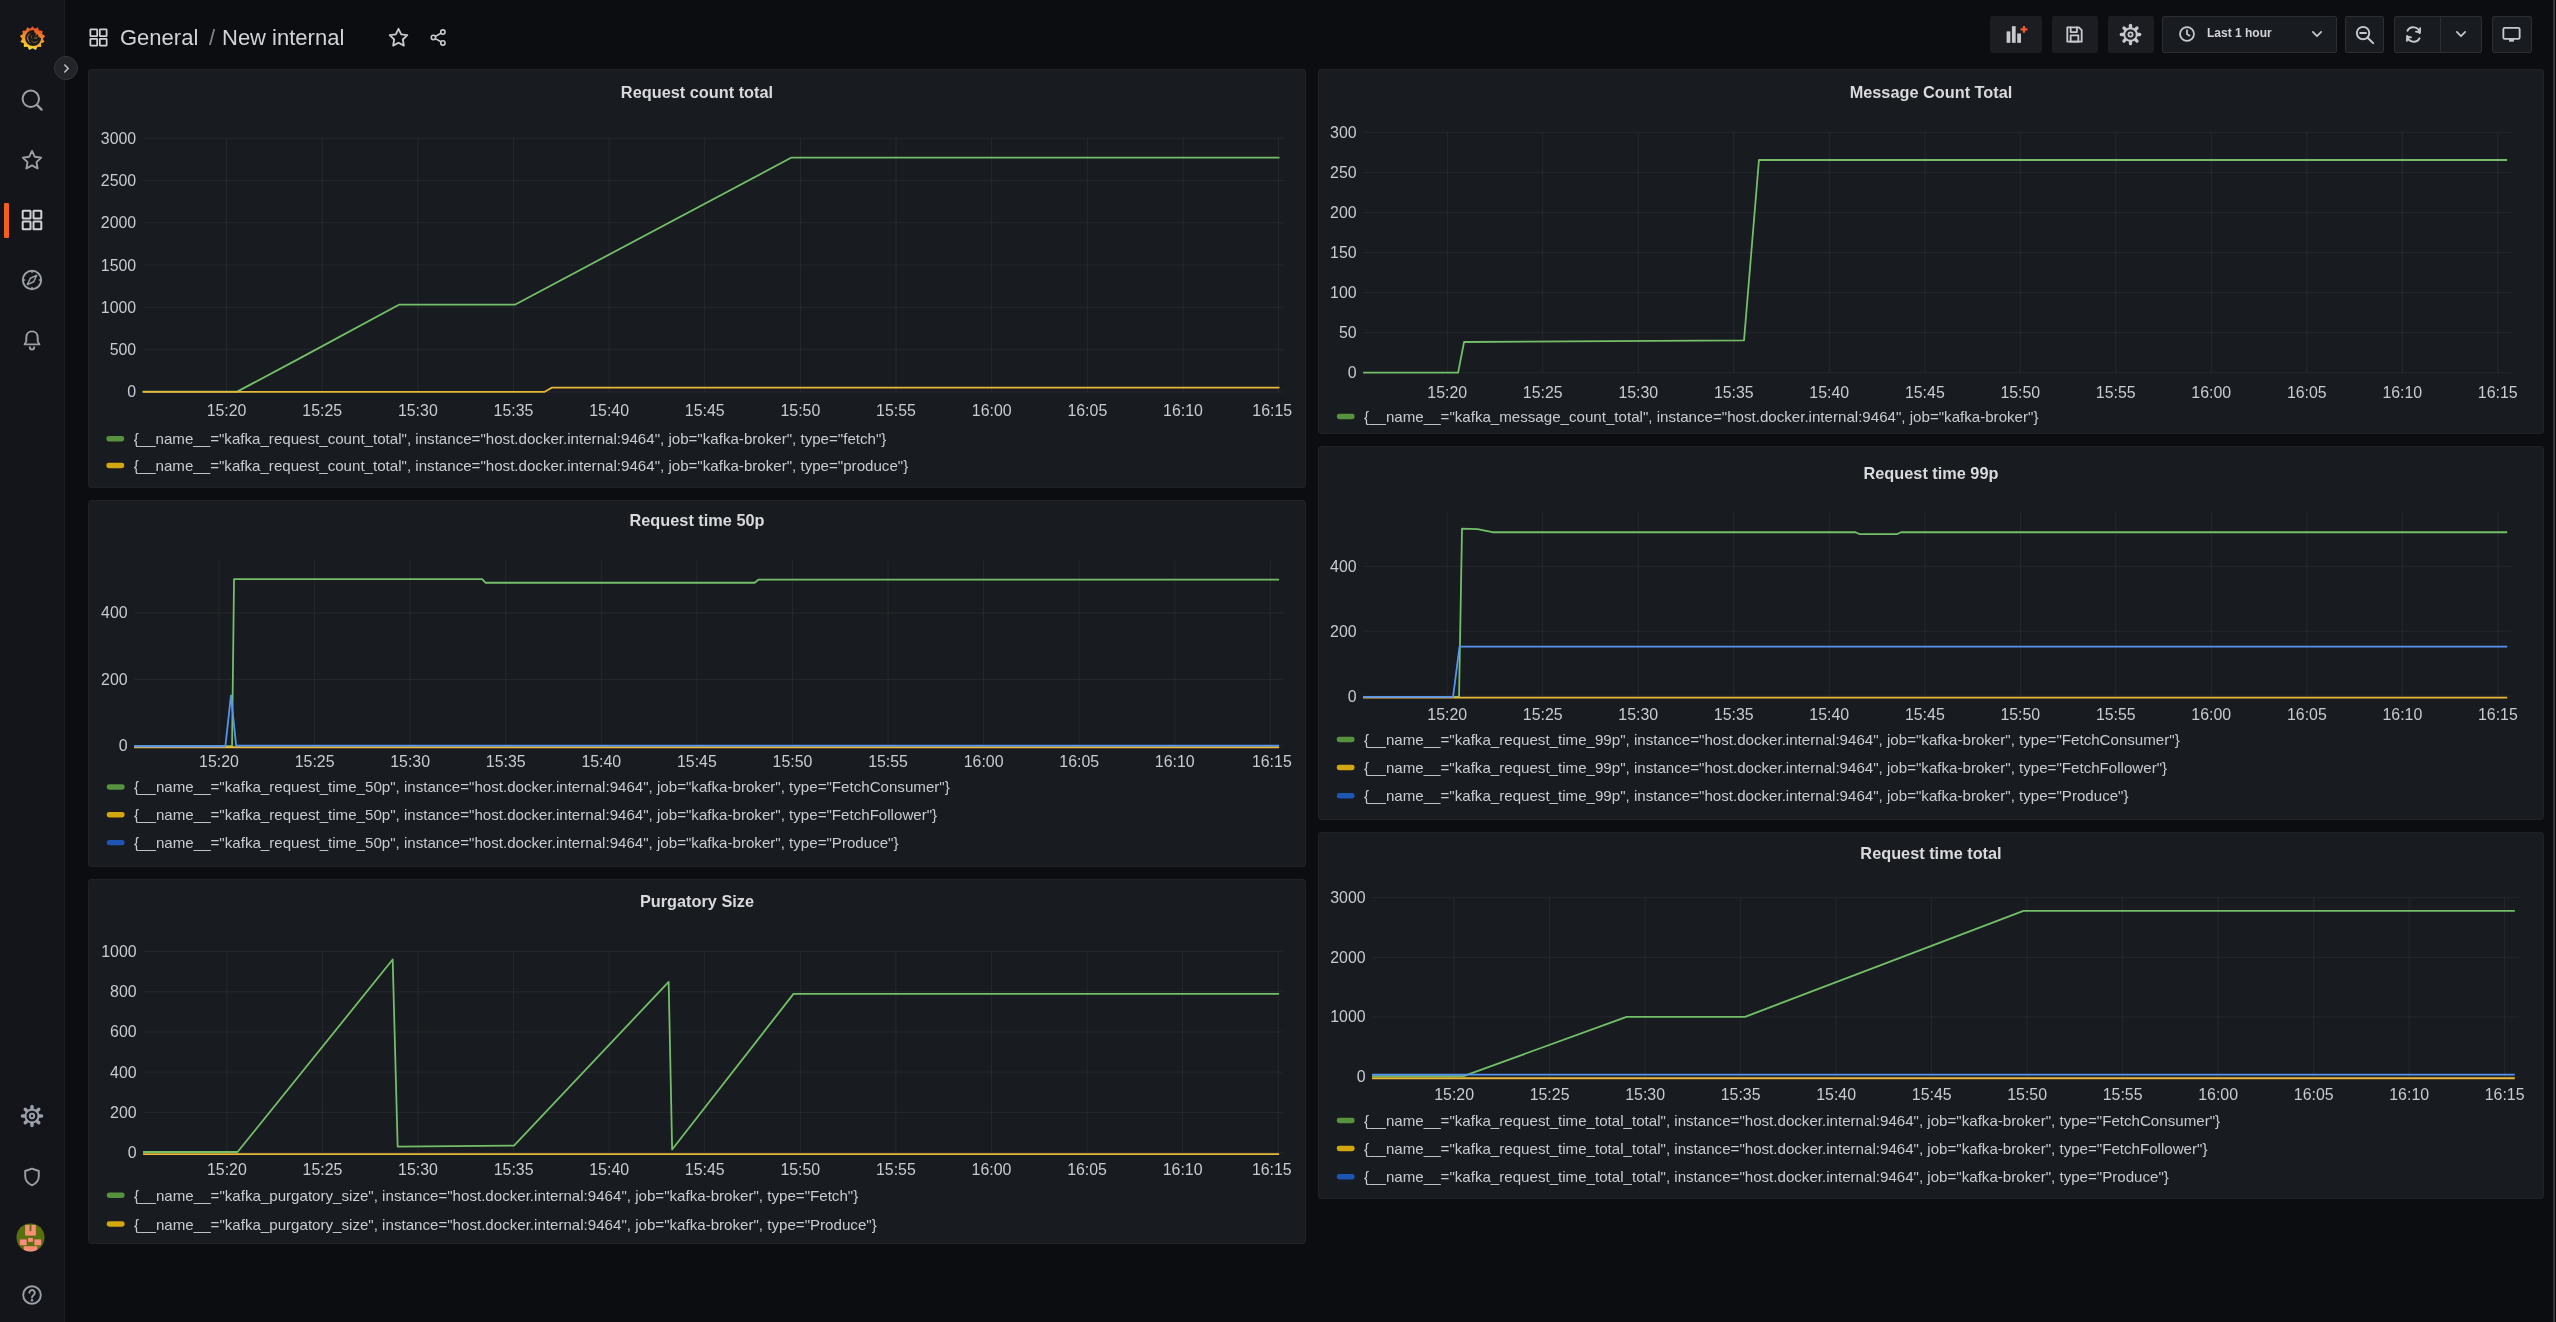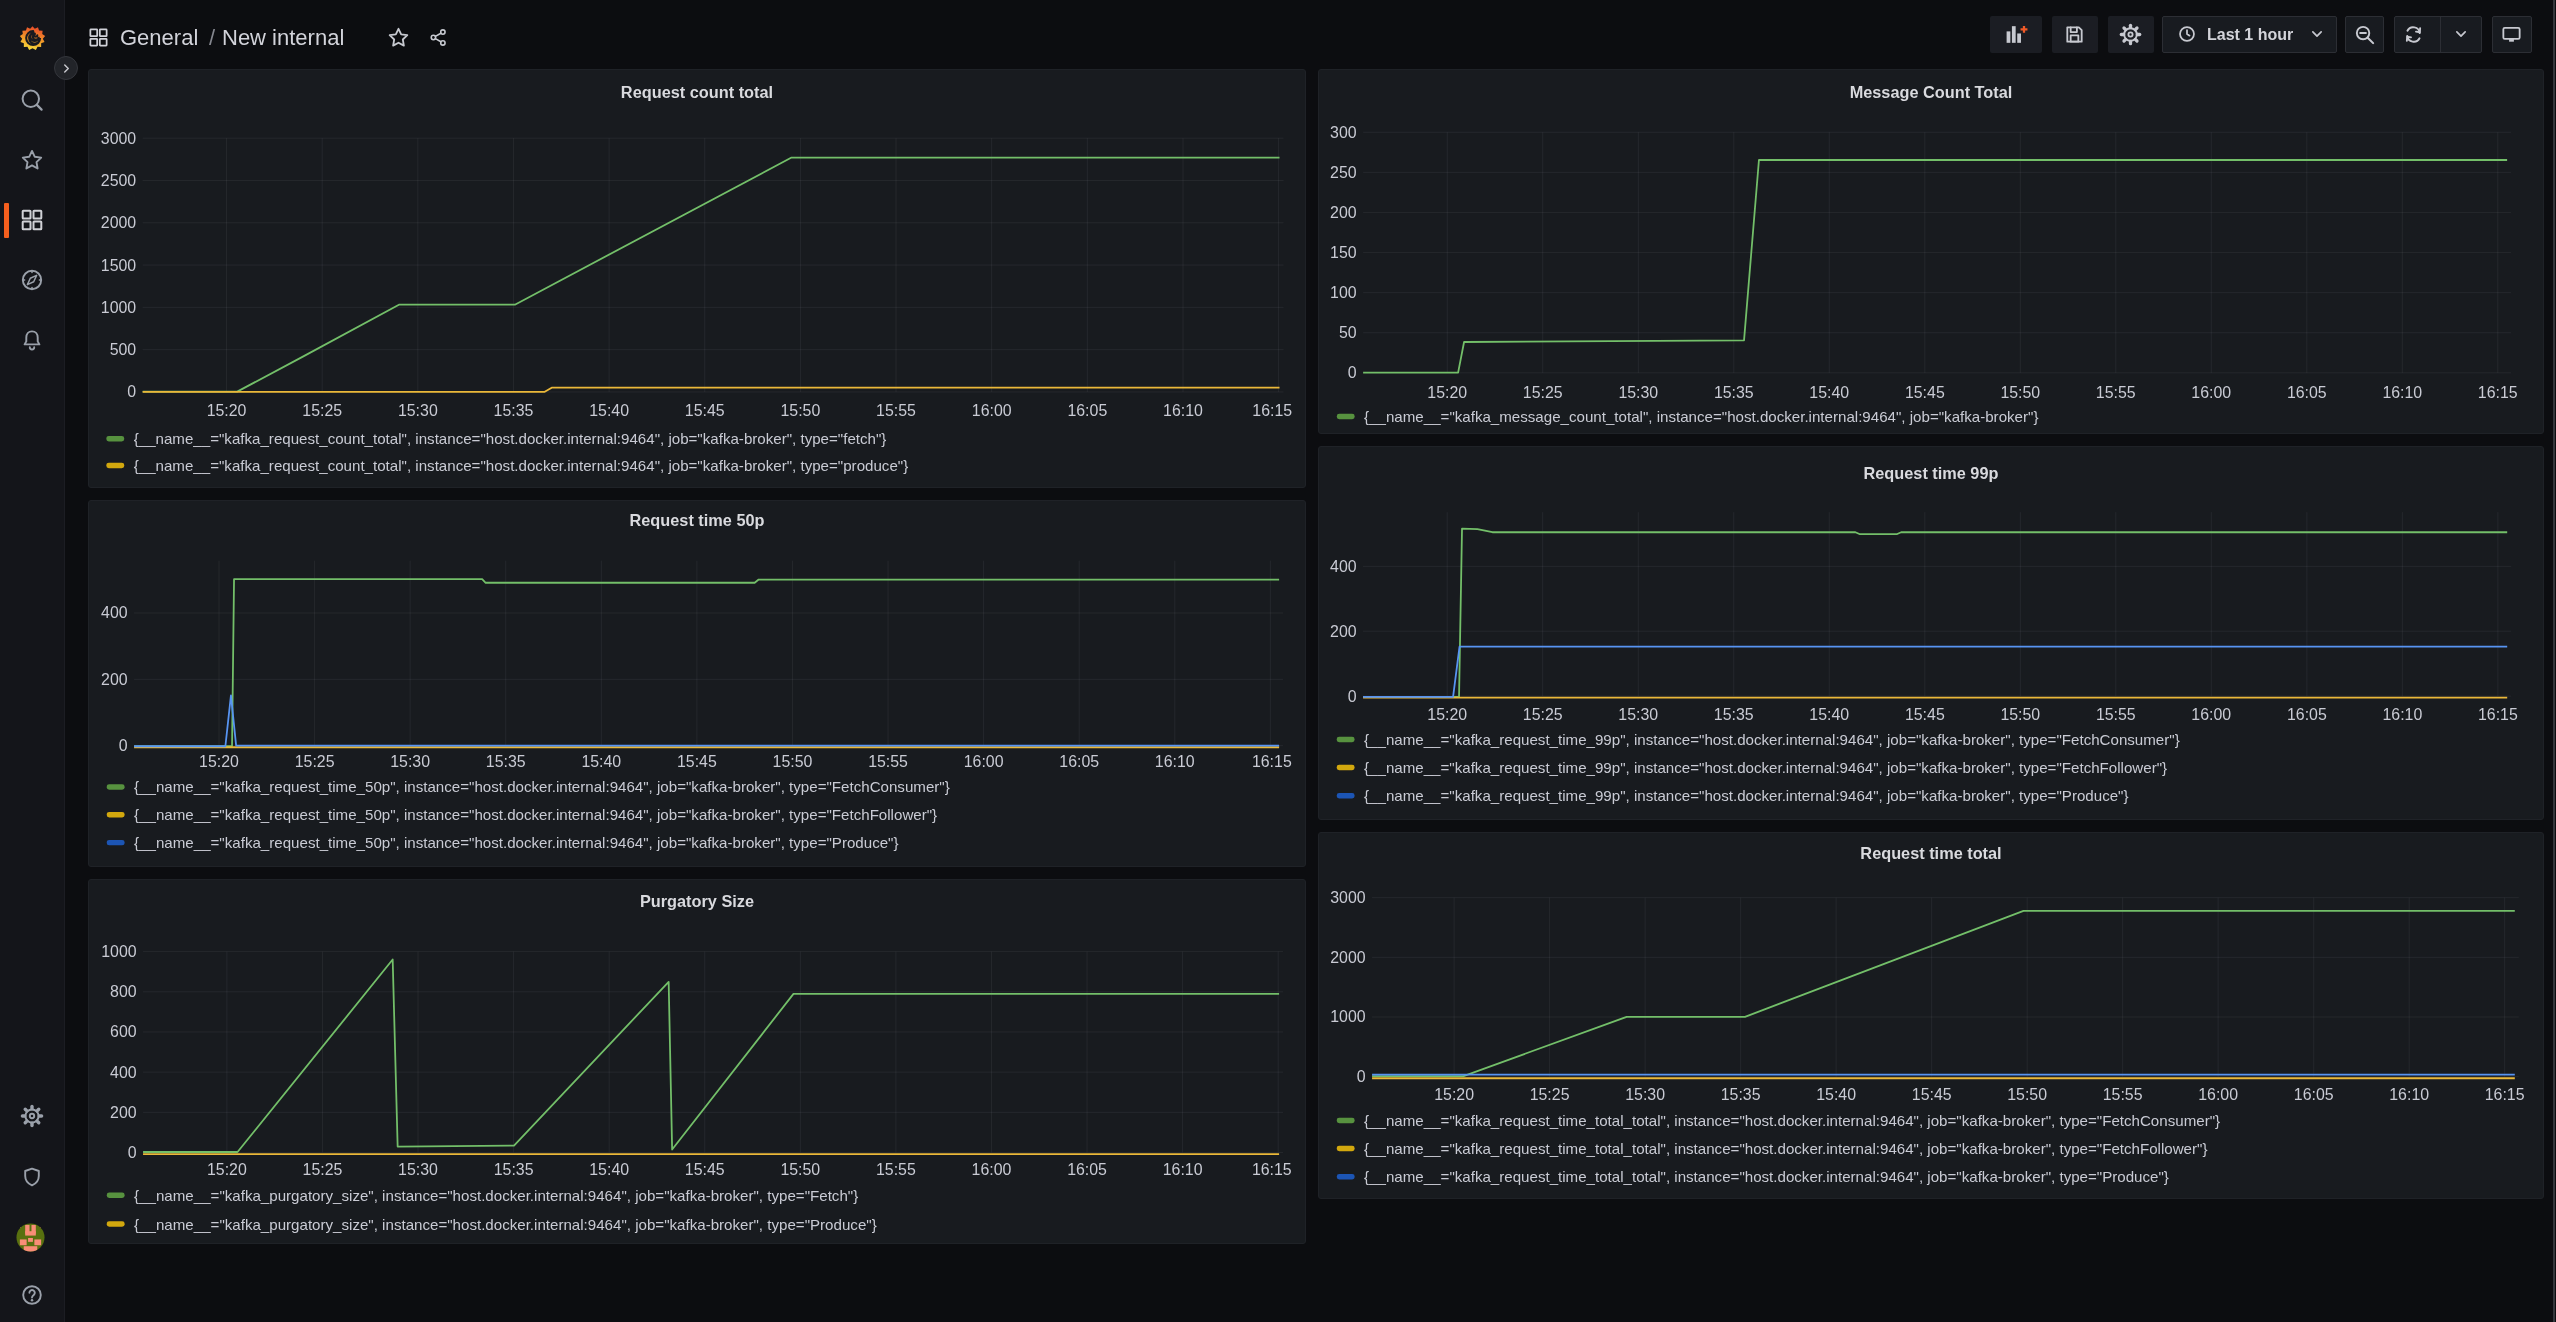--- a/index.html
+++ b/index.html
@@ -144,21 +144,21 @@
       <line x1="12.00" y1="4.80" x2="12.00" y2="2.40" stroke="#c7c9d0" stroke-width="3.4" stroke-linecap="round"></line>
       <line x1="17.09" y1="6.91" x2="18.79" y2="5.21" stroke="#c7c9d0" stroke-width="3.4" stroke-linecap="round"></line>
       <circle cx="12" cy="12" r="6.6" fill="none" stroke="#c7c9d0" stroke-width="2" stroke-linecap="round" stroke-linejoin="round"></circle>
       <circle cx="12" cy="12" r="2.2" fill="none" stroke="#c7c9d0" stroke-width="1.9" stroke-linecap="round" stroke-linejoin="round"></circle>
     </svg>
 <div class="btn btnb" style="left:2162px;width:175px"></div>
 <svg class="ic" style="left:2176px;top:23px;width:22px;height:22px" viewBox="0 0 24 24">
       <circle cx="12" cy="12" r="7.6" fill="none" stroke="#c7c9d0" stroke-width="1.9" stroke-linecap="round" stroke-linejoin="round"></circle>
       <path d="M12 7.8 V12 L14.8 13.8" fill="none" stroke="#c7c9d0" stroke-width="1.9" stroke-linecap="round" stroke-linejoin="round"></path>
     </svg>
-<div class="abs" style="left:2207px;top:26px;font-size:16px;font-weight:bold;color:#d3d4da">Last 1 hour</div>
+<div class="abs" style="left:2207px;top:26px;font-size:12px;font-weight:bold;color:#d3d4da">Last 1 hour</div>
 <svg class="ic" style="left:2307px;top:24px;width:20px;height:20px" viewBox="0 0 24 24">
       <path d="M7 9.5 L12 14.5 L17 9.5" fill="none" stroke="#c7c9d0" stroke-width="2" stroke-linecap="round" stroke-linejoin="round"></path>
     </svg>
 <div class="btn btnb" style="left:2345px;width:39px"></div>
 <svg class="ic" style="left:2353px;top:22.5px;width:23px;height:23px" viewBox="0 0 24 24">
       <circle cx="10.5" cy="10.5" r="6.5" fill="none" stroke="#c7c9d0" stroke-width="2" stroke-linecap="round" stroke-linejoin="round"></circle>
       <line x1="15.3" y1="15.3" x2="21" y2="21" fill="none" stroke="#c7c9d0" stroke-width="2.2" stroke-linecap="round" stroke-linejoin="round"></line>
       <line x1="7.5" y1="10.5" x2="13.5" y2="10.5" fill="none" stroke="#c7c9d0" stroke-width="2" stroke-linecap="round" stroke-linejoin="round"></line>
     </svg>
 <div class="btn btnb" style="left:2394px;width:88px"></div>

